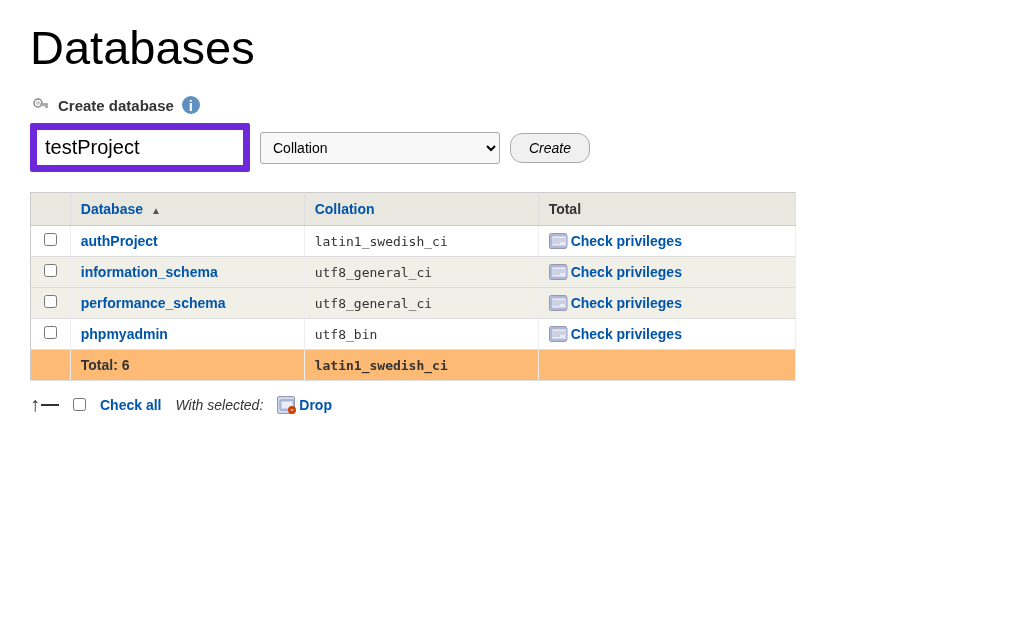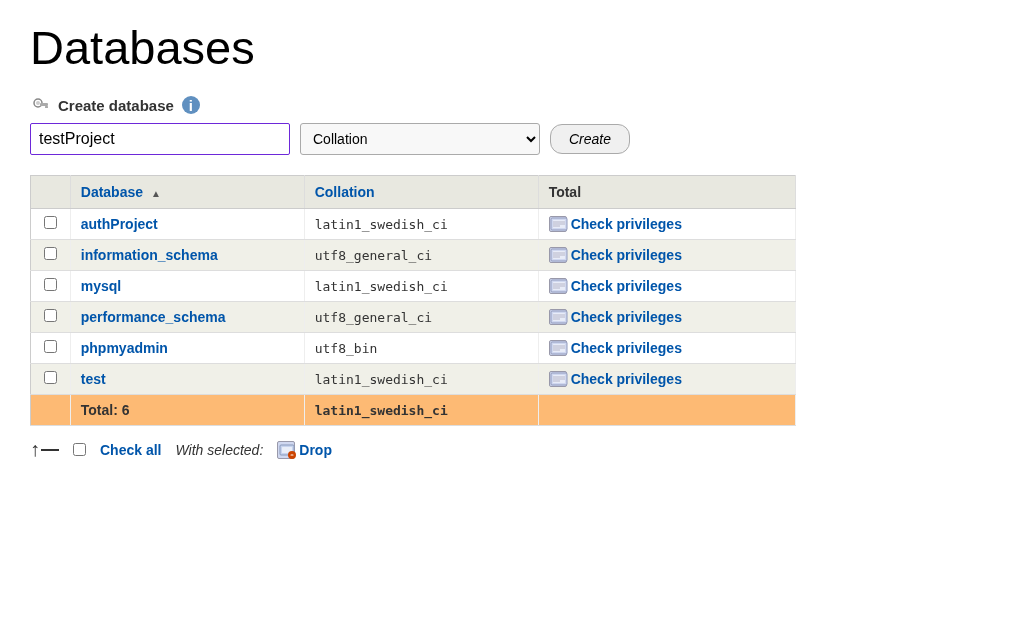--- a/index.html
+++ b/index.html
@@ -41,24 +41,24 @@
       align-items: center;
       justify-content: center;
       cursor: pointer;
     }
     .create-inputs {
       display: flex;
       align-items: center;
       gap: 10px;
     }
     .db-name-input {
-      width: 260px;
+      width: 220px;
       padding: 6px 8px;
-      border: 1px solid #6d28d9;
-      font-size: 16px;
+      border: 7px solid #6d28d9;
+      font-size: 20px;
       border-radius: 2px;
     }
     .collation-select {
       width: 240px;
       padding: 6px 8px;
       border: 1px solid #aaa;
       font-size: 14px;
       background: #f8f8f8;
       border-radius: 3px;
       appearance: auto;
@@ -276,39 +276,20 @@
         </svg>
       </span>
       <a href="#" class="check-privileges-link">Check privileges</a>
     </div>
         </td>
       </tr>
       <tr class="alt">
         <td class="col-check"><input type="checkbox" style=""></td>
         <td><a href="#" class="db-link">information_schema</a></td>
         <td><span class="collation-mono">utf8_general_ci</span></td>
-        <td>
-          <div class="action-cell">
-      <span class="privileges-icon">
-        <svg width="18" height="16" viewBox="0 0 18 16" xmlns="http://www.w3.org/2000/svg">
-          <rect x="1" y="1" width="16" height="12" rx="1" fill="#d0d8f0" stroke="#9099bb" stroke-width="1"></rect>
-          <rect x="3" y="3" width="12" height="8" rx="0.5" fill="#fff" opacity="0.5"></rect>
-          <line x1="3" y1="5" x2="15" y2="5" stroke="#aab" stroke-width="0.8"></line>
-          <line x1="3" y1="7" x2="15" y2="7" stroke="#aab" stroke-width="0.8"></line>
-          <line x1="3" y1="9" x2="10" y2="9" stroke="#aab" stroke-width="0.8"></line>
-        </svg>
-      </span>
-      <a href="#" class="check-privileges-link">Check privileges</a>
-    </div>
-        </td>
-      </tr>
-      <tr>
-        <td class="col-check"><input type="checkbox" style=""></td>
-        <td><a href="#" class="db-link">mysql</a></td>
-        <td><span class="collation-mono">latin1_swedish_ci</span></td>
         <td>
           <div class="action-cell">
       <span class="privileges-icon">
         <svg width="18" height="16" viewBox="0 0 18 16" xmlns="http://www.w3.org/2000/svg">
           <rect x="1" y="1" width="16" height="12" rx="1" fill="#d0d8f0" stroke="#9099bb" stroke-width="1"></rect>
           <rect x="3" y="3" width="12" height="8" rx="0.5" fill="#fff" opacity="0.5"></rect>
           <line x1="3" y1="5" x2="15" y2="5" stroke="#aab" stroke-width="0.8"></line>
           <line x1="3" y1="7" x2="15" y2="7" stroke="#aab" stroke-width="0.8"></line>
           <line x1="3" y1="9" x2="10" y2="9" stroke="#aab" stroke-width="0.8"></line>
         </svg>
@@ -348,39 +329,20 @@
           <rect x="3" y="3" width="12" height="8" rx="0.5" fill="#fff" opacity="0.5"></rect>
           <line x1="3" y1="5" x2="15" y2="5" stroke="#aab" stroke-width="0.8"></line>
           <line x1="3" y1="7" x2="15" y2="7" stroke="#aab" stroke-width="0.8"></line>
           <line x1="3" y1="9" x2="10" y2="9" stroke="#aab" stroke-width="0.8"></line>
         </svg>
       </span>
       <a href="#" class="check-privileges-link">Check privileges</a>
     </div>
         </td>
       </tr>
-      <tr class="alt">
-        <td class="col-check"><input type="checkbox" style=""></td>
-        <td><a href="#" class="db-link">test</a></td>
-        <td><span class="collation-mono">latin1_swedish_ci</span></td>
-        <td>
-          <div class="action-cell">
-      <span class="privileges-icon">
-        <svg width="18" height="16" viewBox="0 0 18 16" xmlns="http://www.w3.org/2000/svg">
-          <rect x="1" y="1" width="16" height="12" rx="1" fill="#d0d8f0" stroke="#9099bb" stroke-width="1"></rect>
-          <rect x="3" y="3" width="12" height="8" rx="0.5" fill="#fff" opacity="0.5"></rect>
-          <line x1="3" y1="5" x2="15" y2="5" stroke="#aab" stroke-width="0.8"></line>
-          <line x1="3" y1="7" x2="15" y2="7" stroke="#aab" stroke-width="0.8"></line>
-          <line x1="3" y1="9" x2="10" y2="9" stroke="#aab" stroke-width="0.8"></line>
-        </svg>
-      </span>
-      <a href="#" class="check-privileges-link">Check privileges</a>
-    </div>
-        </td>
-      </tr>
       <tr class="total-row">
     <td class="col-check"></td>
     <td><span class="total-label">Total: 6</span></td>
     <td><span class="collation-mono total-label">latin1_swedish_ci</span></td>
     <td></td>
   </tr>
     </tbody>
 </table>
 
 <div class="footer-row">

